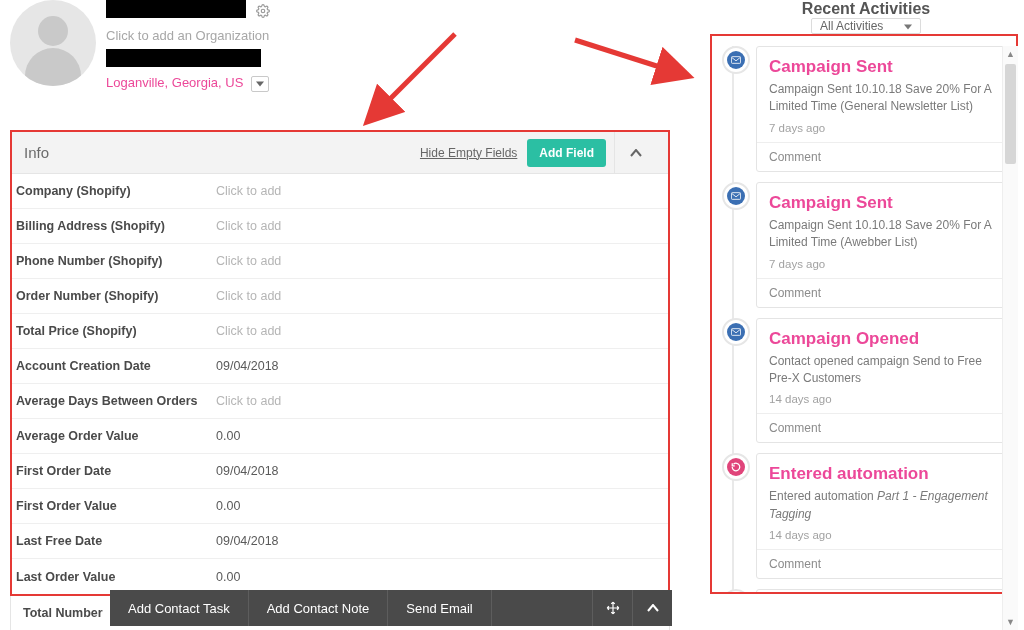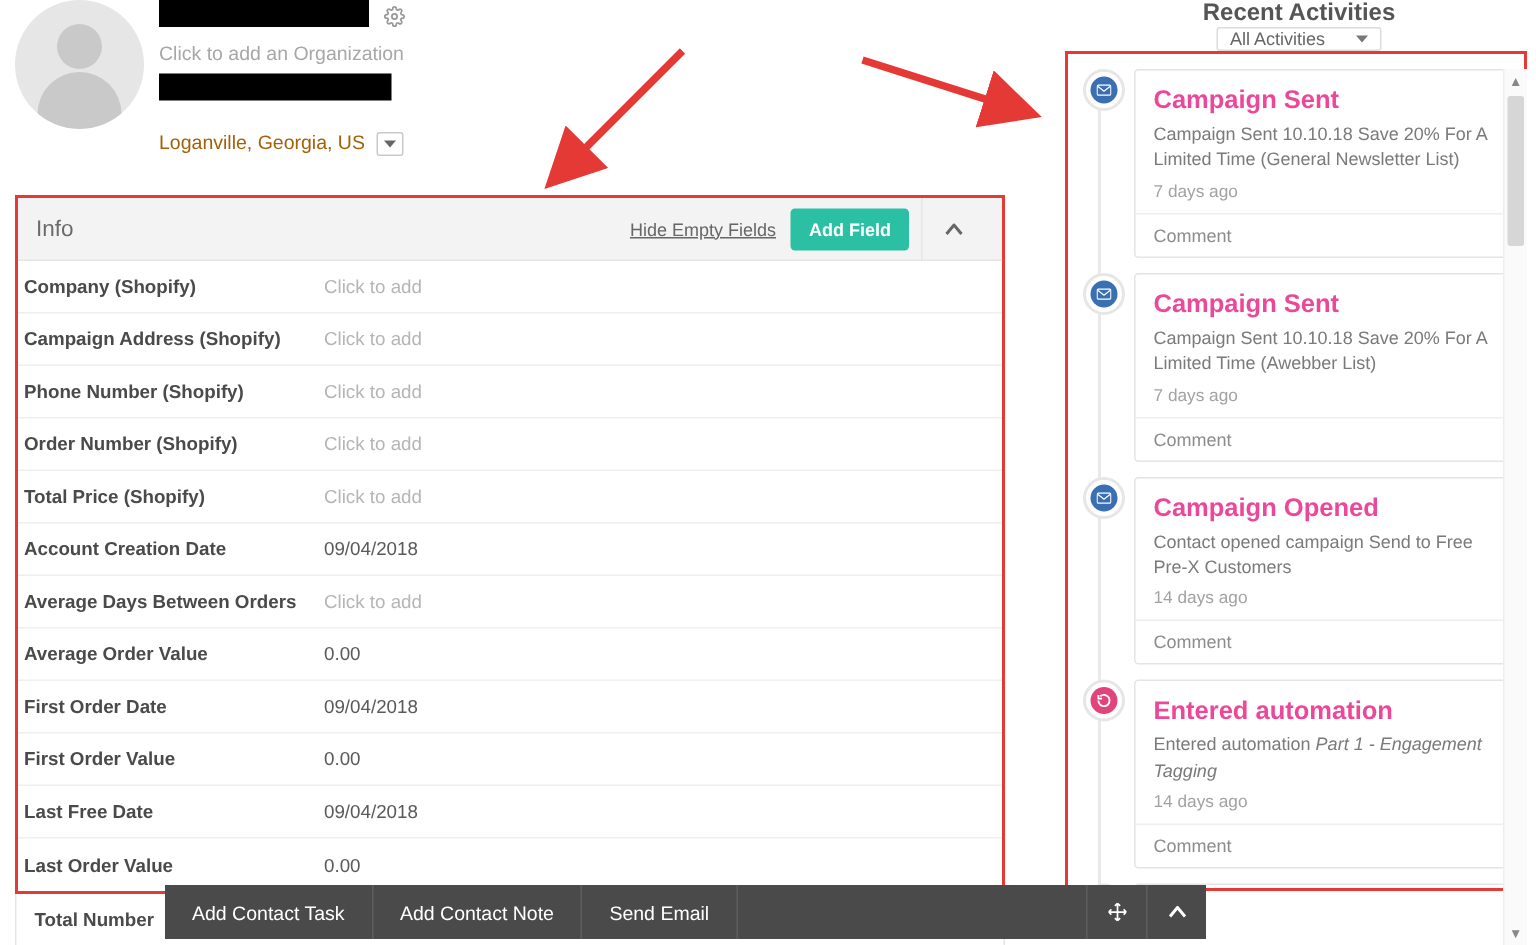--- a/index.html
+++ b/index.html
@@ -48,21 +48,21 @@
   .redacted.wide { width: 155px; }
   .gear-icon {
     display: inline-block; vertical-align: middle; margin-left: 6px;
     color: #999; font-size: 14px;
   }
   .org-placeholder {
     color: #a7a7a7; font-size: 13px; margin: 4px 0 6px;
     cursor: pointer;
   }
   .location-row {
-    color: #a16207; font-size: 13px; margin-top: 20px;
+    color: #ec4899; font-size: 13px; margin-top: 8px;
   }
   .loc-dropdown {
     display: inline-flex; align-items: center; justify-content: center;
     width: 18px; height: 16px; border: 1px solid #c9c9c9; border-radius: 2px;
     margin-left: 4px; color: #555; font-size: 10px; padding-top: 1px;
     cursor: pointer;
   }
 
   
   .left-col {
@@ -185,21 +185,21 @@
   }
   .scroll-rail .down { position: absolute; bottom: 0; left: 0; right: 0; }
   .scroll-rail .thumb {
     position: absolute; left: 2px; right: 2px; top: 18px; height: 100px;
     background: #d6d6d6; border-radius: 2px;
   }
 
   
   .bottom-bar {
     position: absolute; left: 110px; bottom: 4px;
-    width: 694px; height: 36px;
+    width: 562px; height: 36px;
     background: #4a4a4a; color: #fff;
     display: flex; align-items: stretch;
     font-size: 13px;
   }
   .bottom-bar .bb-item {
     padding: 0 18px; display: flex; align-items: center;
     border-right: 1px solid #5d5d5d; cursor: pointer;
   }
   .bottom-bar .spacer { flex: 1; }
   .bottom-bar .bb-icon {
@@ -258,21 +258,21 @@
             <path d="M1 7 L6 1 L11 7" stroke="#666" stroke-width="2" fill="none"></path>
           </svg>
       </div>
     </div>
     <div id="info-rows">
         <div class="info-row">
           <div class="field-label">Company (Shopify)</div>
           <div class="field-value placeholder">Click to add</div>
         </div>
         <div class="info-row">
-          <div class="field-label">Campaign Address (Shopify)</div>
+          <div class="field-label">Billing Address (Shopify)</div>
           <div class="field-value placeholder">Click to add</div>
         </div>
         <div class="info-row">
           <div class="field-label">Phone Number (Shopify)</div>
           <div class="field-value placeholder">Click to add</div>
         </div>
         <div class="info-row">
           <div class="field-label">Order Number (Shopify)</div>
           <div class="field-value placeholder">Click to add</div>
         </div>

